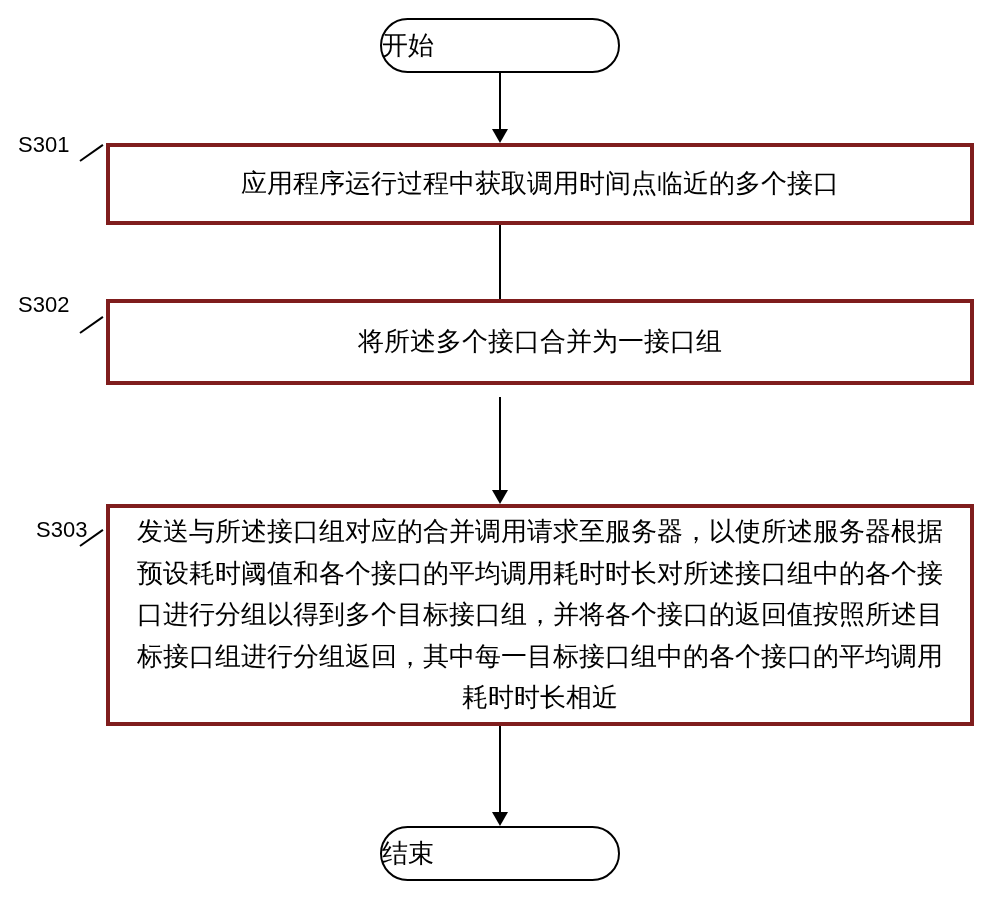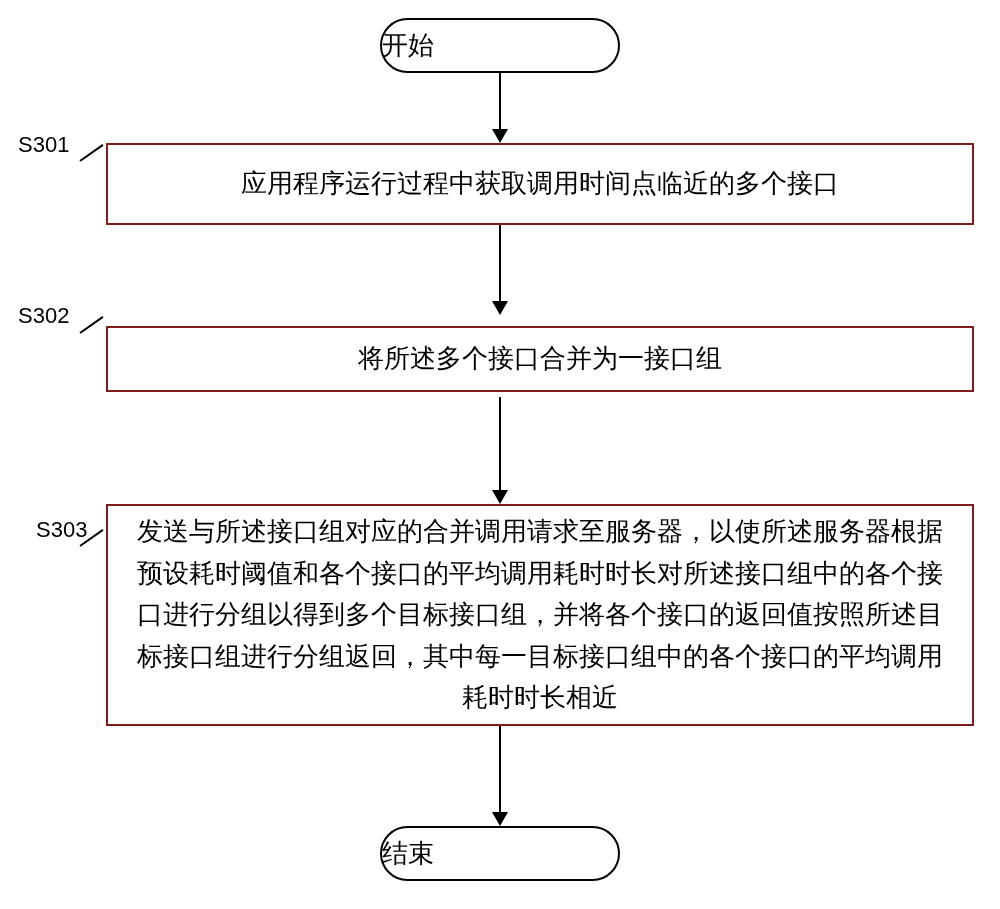--- a/index.html
+++ b/index.html
@@ -24,21 +24,21 @@
       border: 2px solid #000;
       border-radius: 30px;
       display: flex;
       align-items: center;
       justify-content: flex-start;
       font-size: 26px;
       background: #fff;
     }
     .process {
       position: absolute;
-      border: 2px solid #7f1d1d;
+      border: 4px solid #7f1d1d;
       display: flex;
       align-items: center;
       justify-content: center;
       text-align: center;
       font-size: 26px;
       line-height: 1.6;
       padding: 21px 20px;
       background: #fff;
     }
     .step-label {
@@ -81,23 +81,23 @@
   <div class="step-label" style="left: 18px; top: 132px;">S301</div>
 
   <div class="process" style="left: 106px; top: 143px; width: 868px; height: 82px;">
     <span>应用程序运行过程中获取调用时间点临近的多个接口</span>
   </div>
 
   <div class="arrow-line" style="left: 499px; top: 225px; height: 78px;"></div>
   <div class="arrow-head" style="left: 492px; top: 301px;"></div>
 
   <div class="label-line" style="left: 80px; top: 332px; width: 28px; transform: rotate(-35deg); transform-origin: left center;"></div>
-  <div class="step-label" style="left: 18px; top: 303px;">S302</div>
+  <div class="step-label" style="left: 18px; top: 292px;">S302</div>
 
-  <div class="process" style="left: 106px; top: 326px; width: 868px; height: 66px;">
+  <div class="process" style="left: 106px; top: 299px; width: 868px; height: 86px;">
     <span>将所述多个接口合并为一接口组</span>
   </div>
 
   <div class="arrow-line" style="left: 499px; top: 397px; height: 95px;"></div>
   <div class="arrow-head" style="left: 492px; top: 490px;"></div>
 
   <div class="label-line" style="left: 80px; top: 545px; width: 28px; transform: rotate(-35deg); transform-origin: left center;"></div>
   <div class="step-label" style="left: 36px; top: 517px;">S303</div>
 
   <div class="process" style="left: 106px; top: 504px; width: 868px; height: 222px; justify-content: center;">

